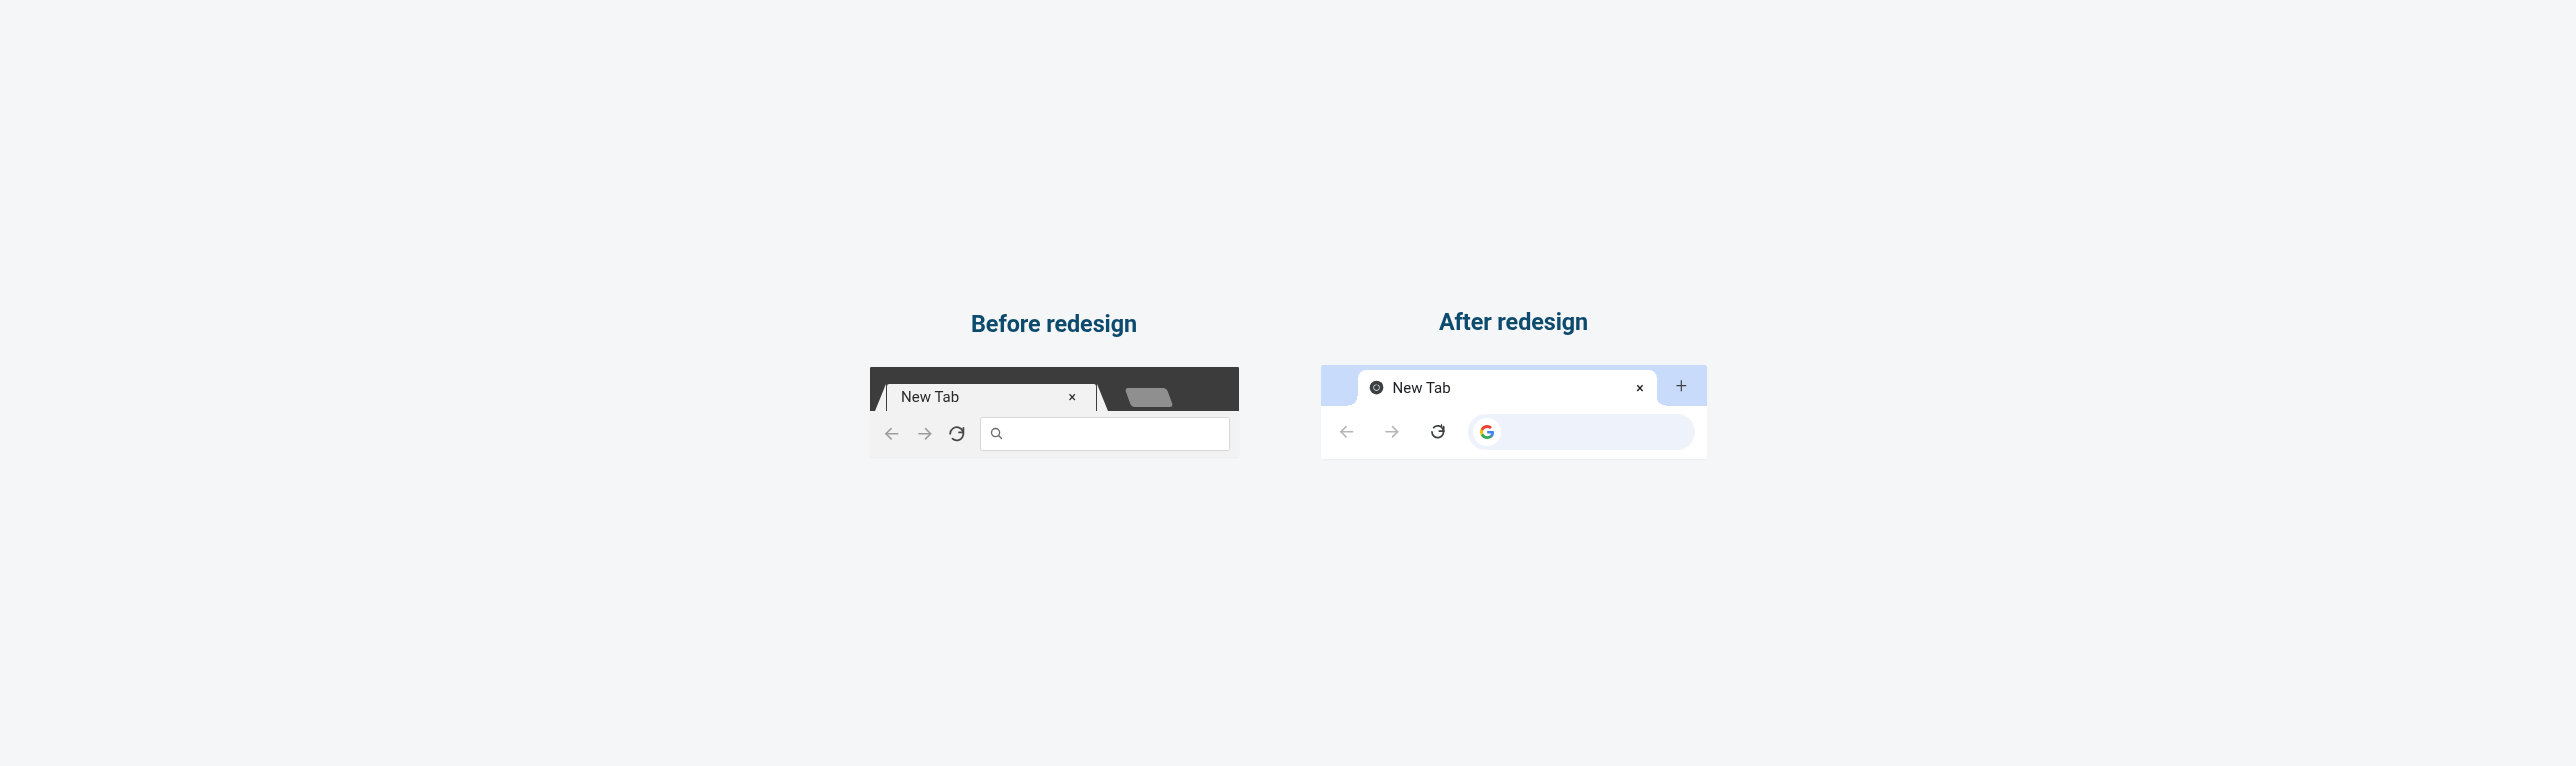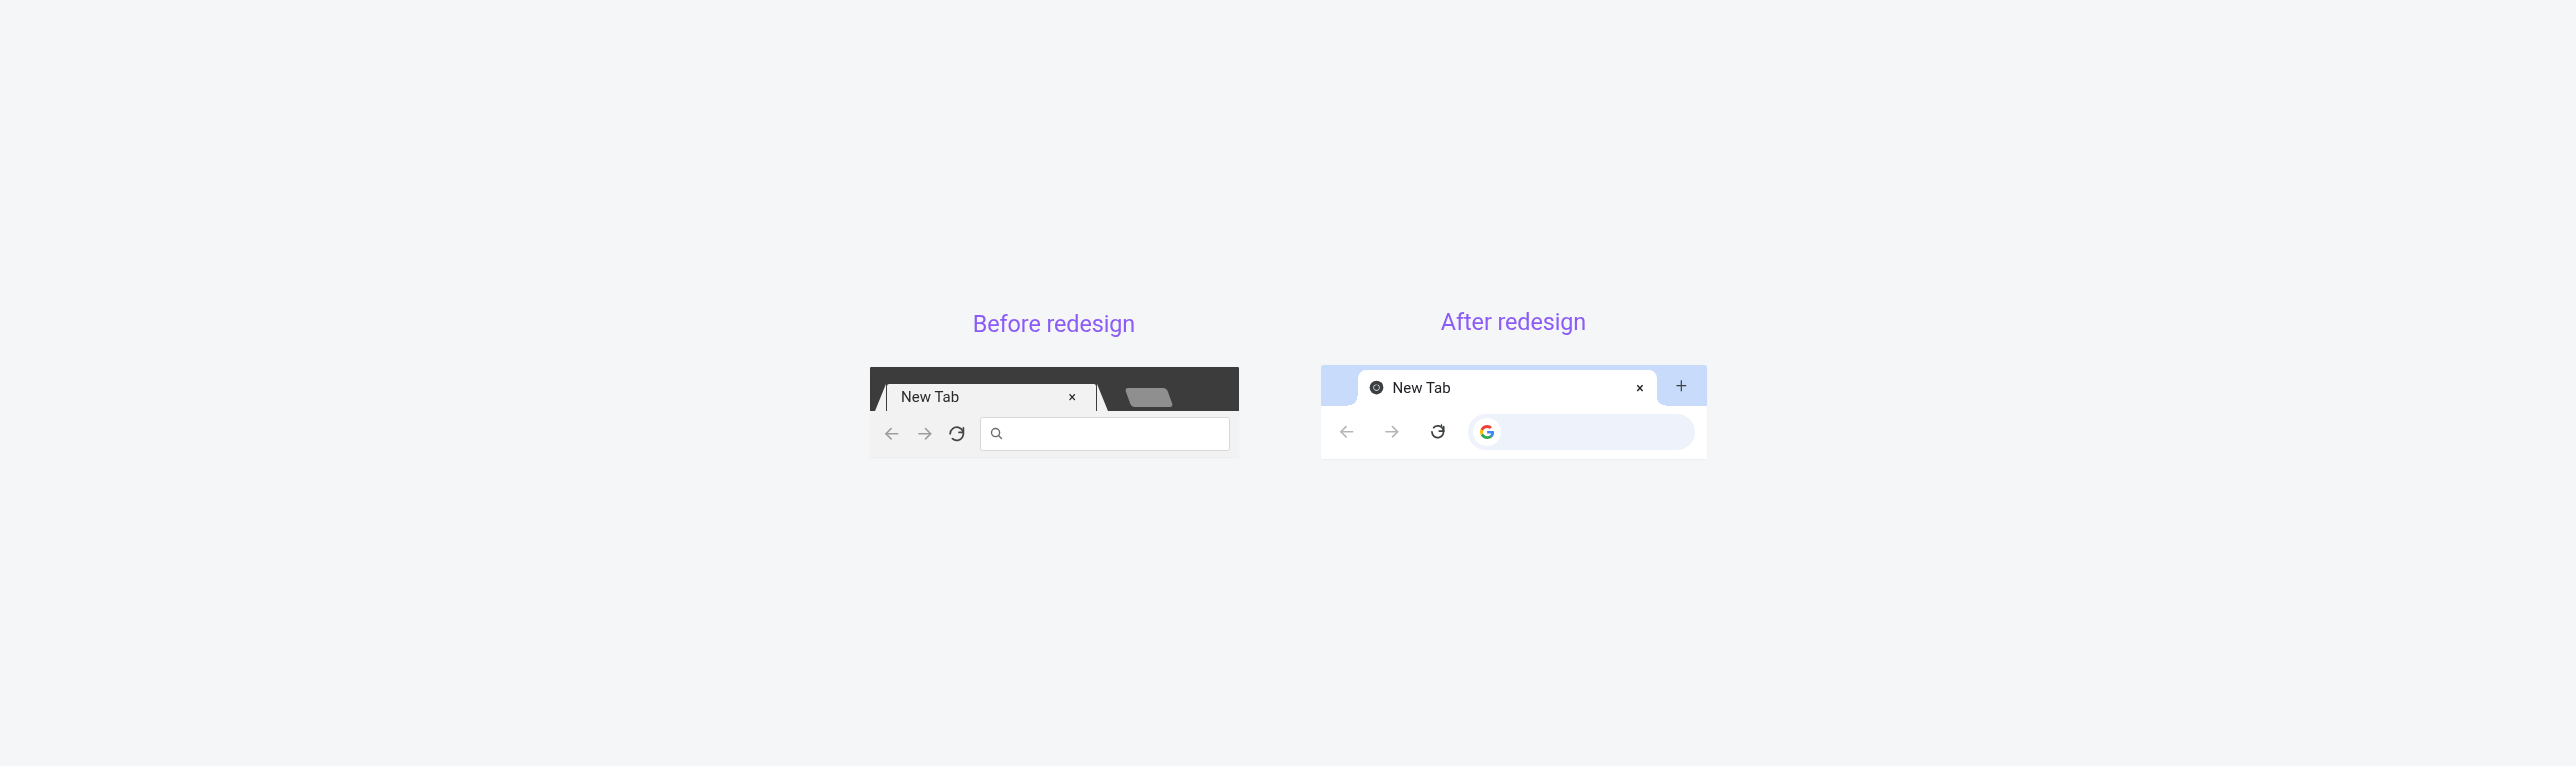--- a/index.html
+++ b/index.html
@@ -16,22 +16,22 @@
 
   .panel {
     display: flex;
     flex-direction: column;
     align-items: center;
     gap: 29px;
   }
 
   .panel-title {
     font-size: 23.4px;
-    color: #8b5cf6;
-    font-weight: 400;
+    color: #0c4a6e;
+    font-weight: 700;
     letter-spacing: -0.1px;
   }
 
   
   .chrome-before {
     width: 369px;
     border-radius: 1.2px;
     overflow: hidden;
     box-shadow: 0 0.6px 1.8px rgba(0,0,0,0.04);
   }

